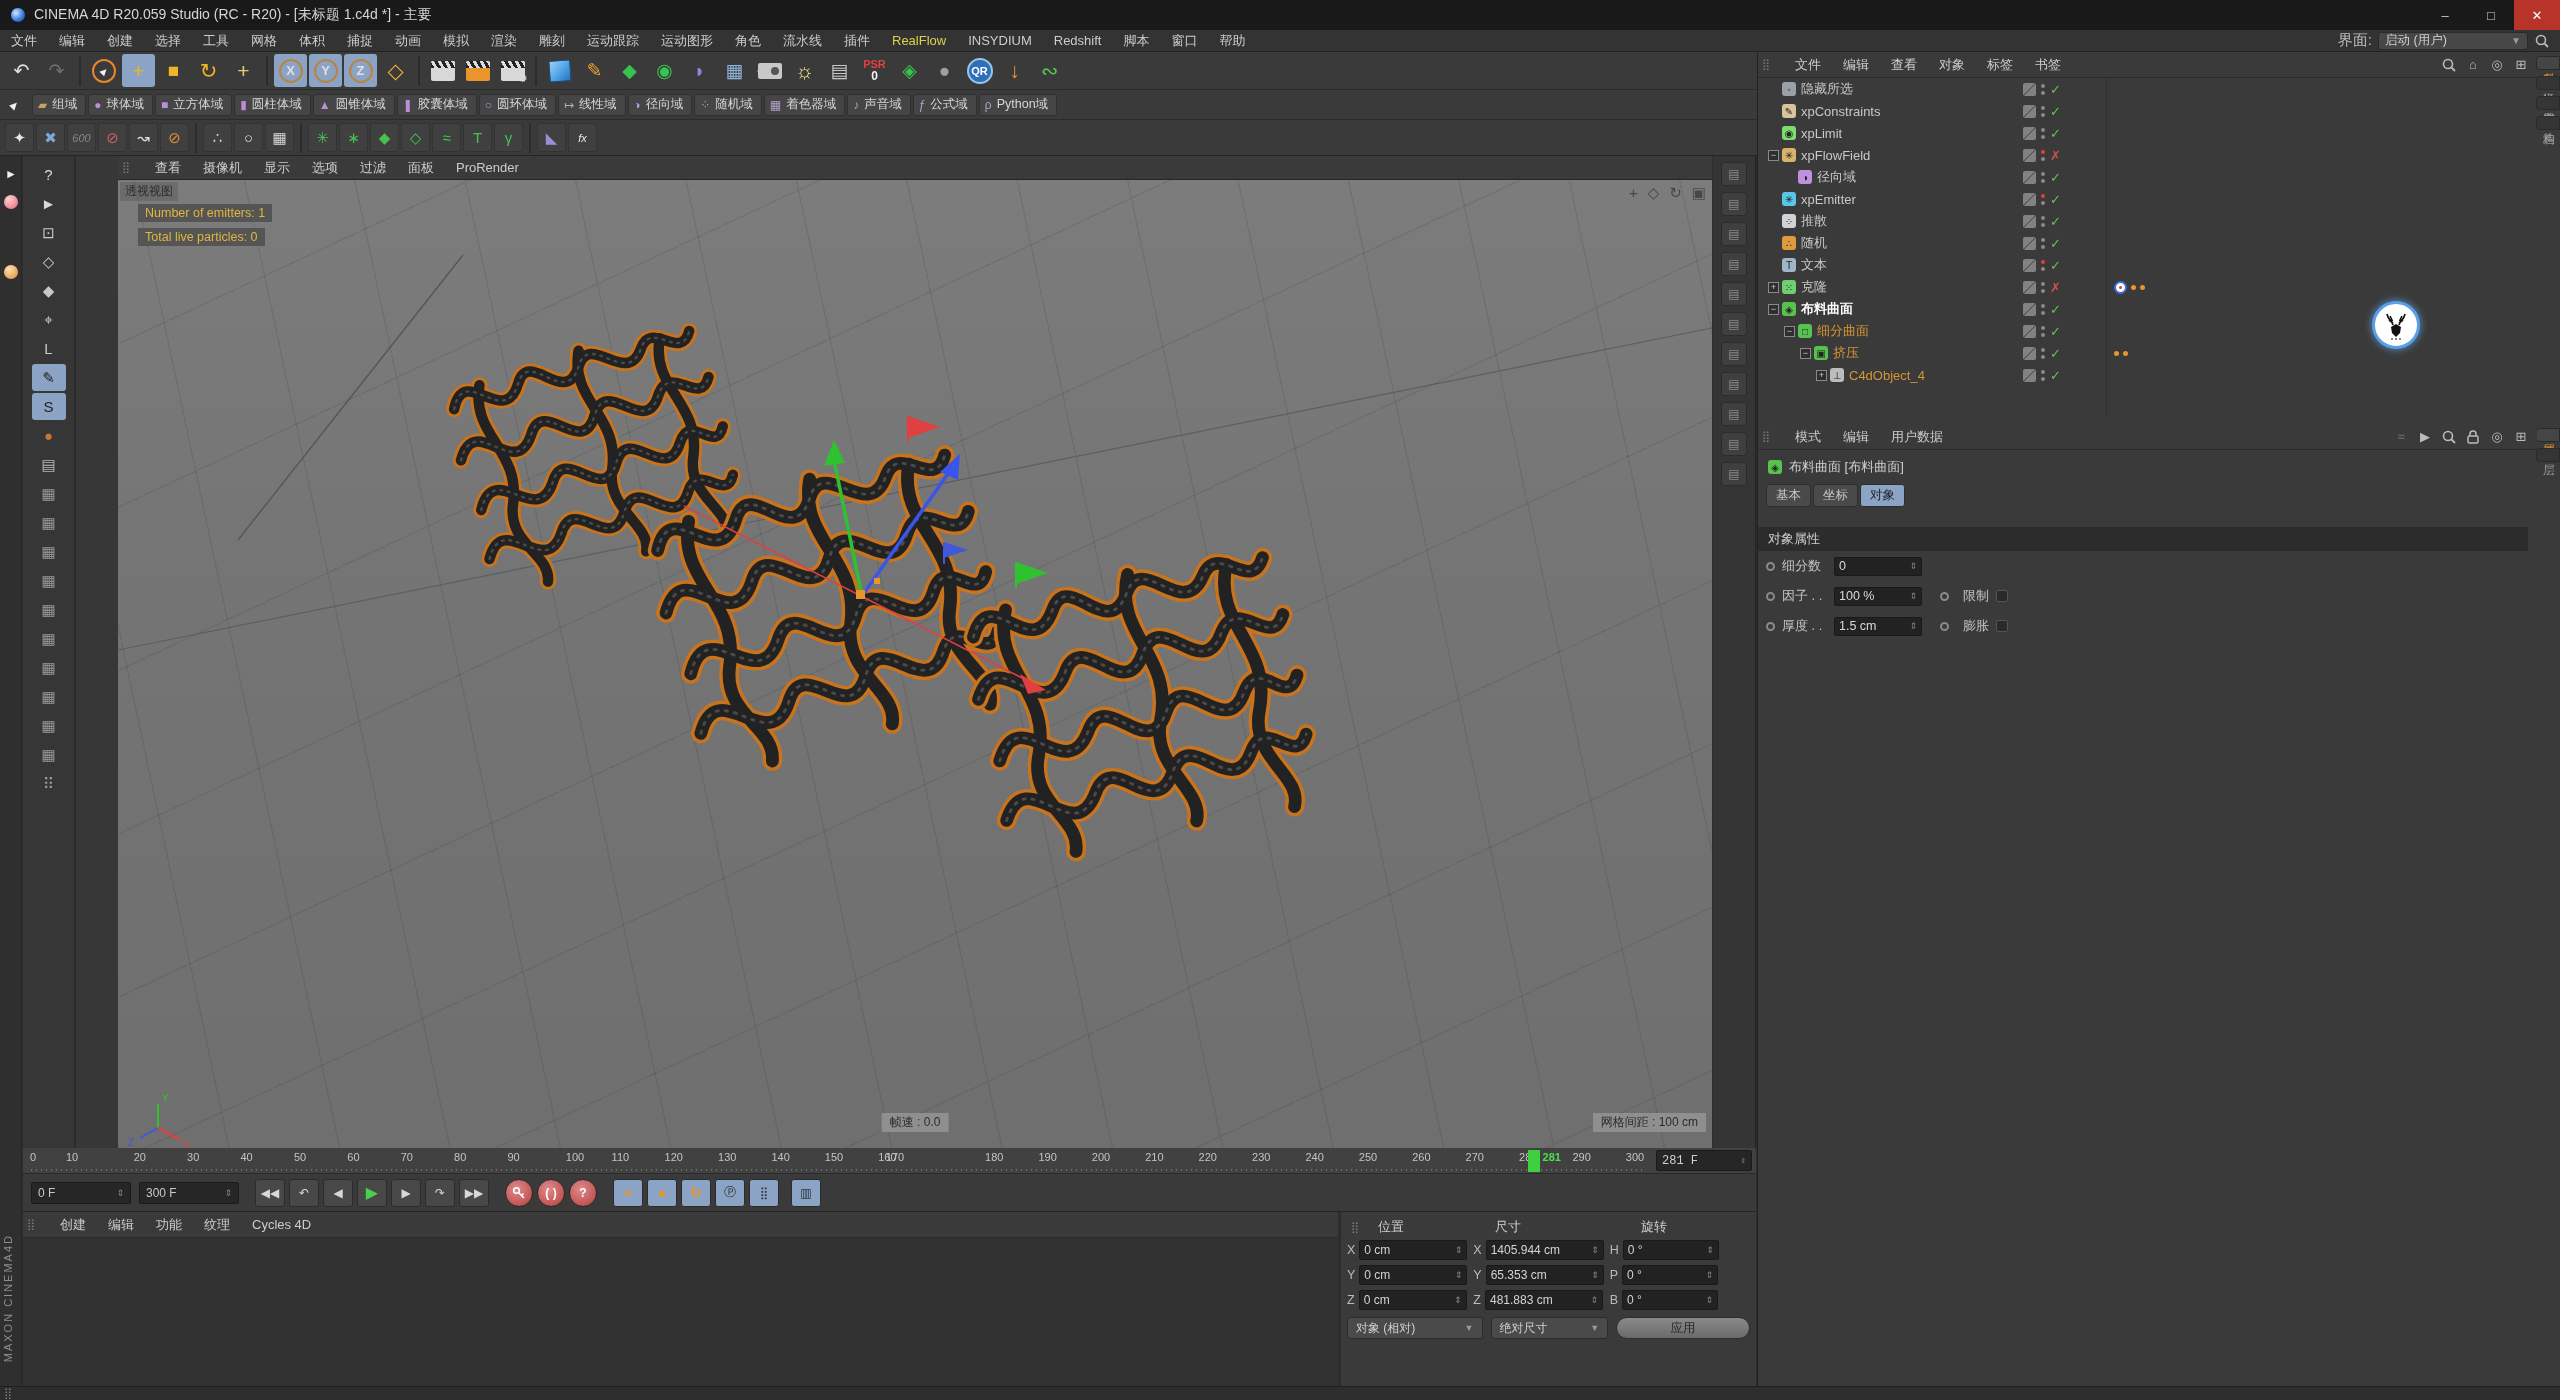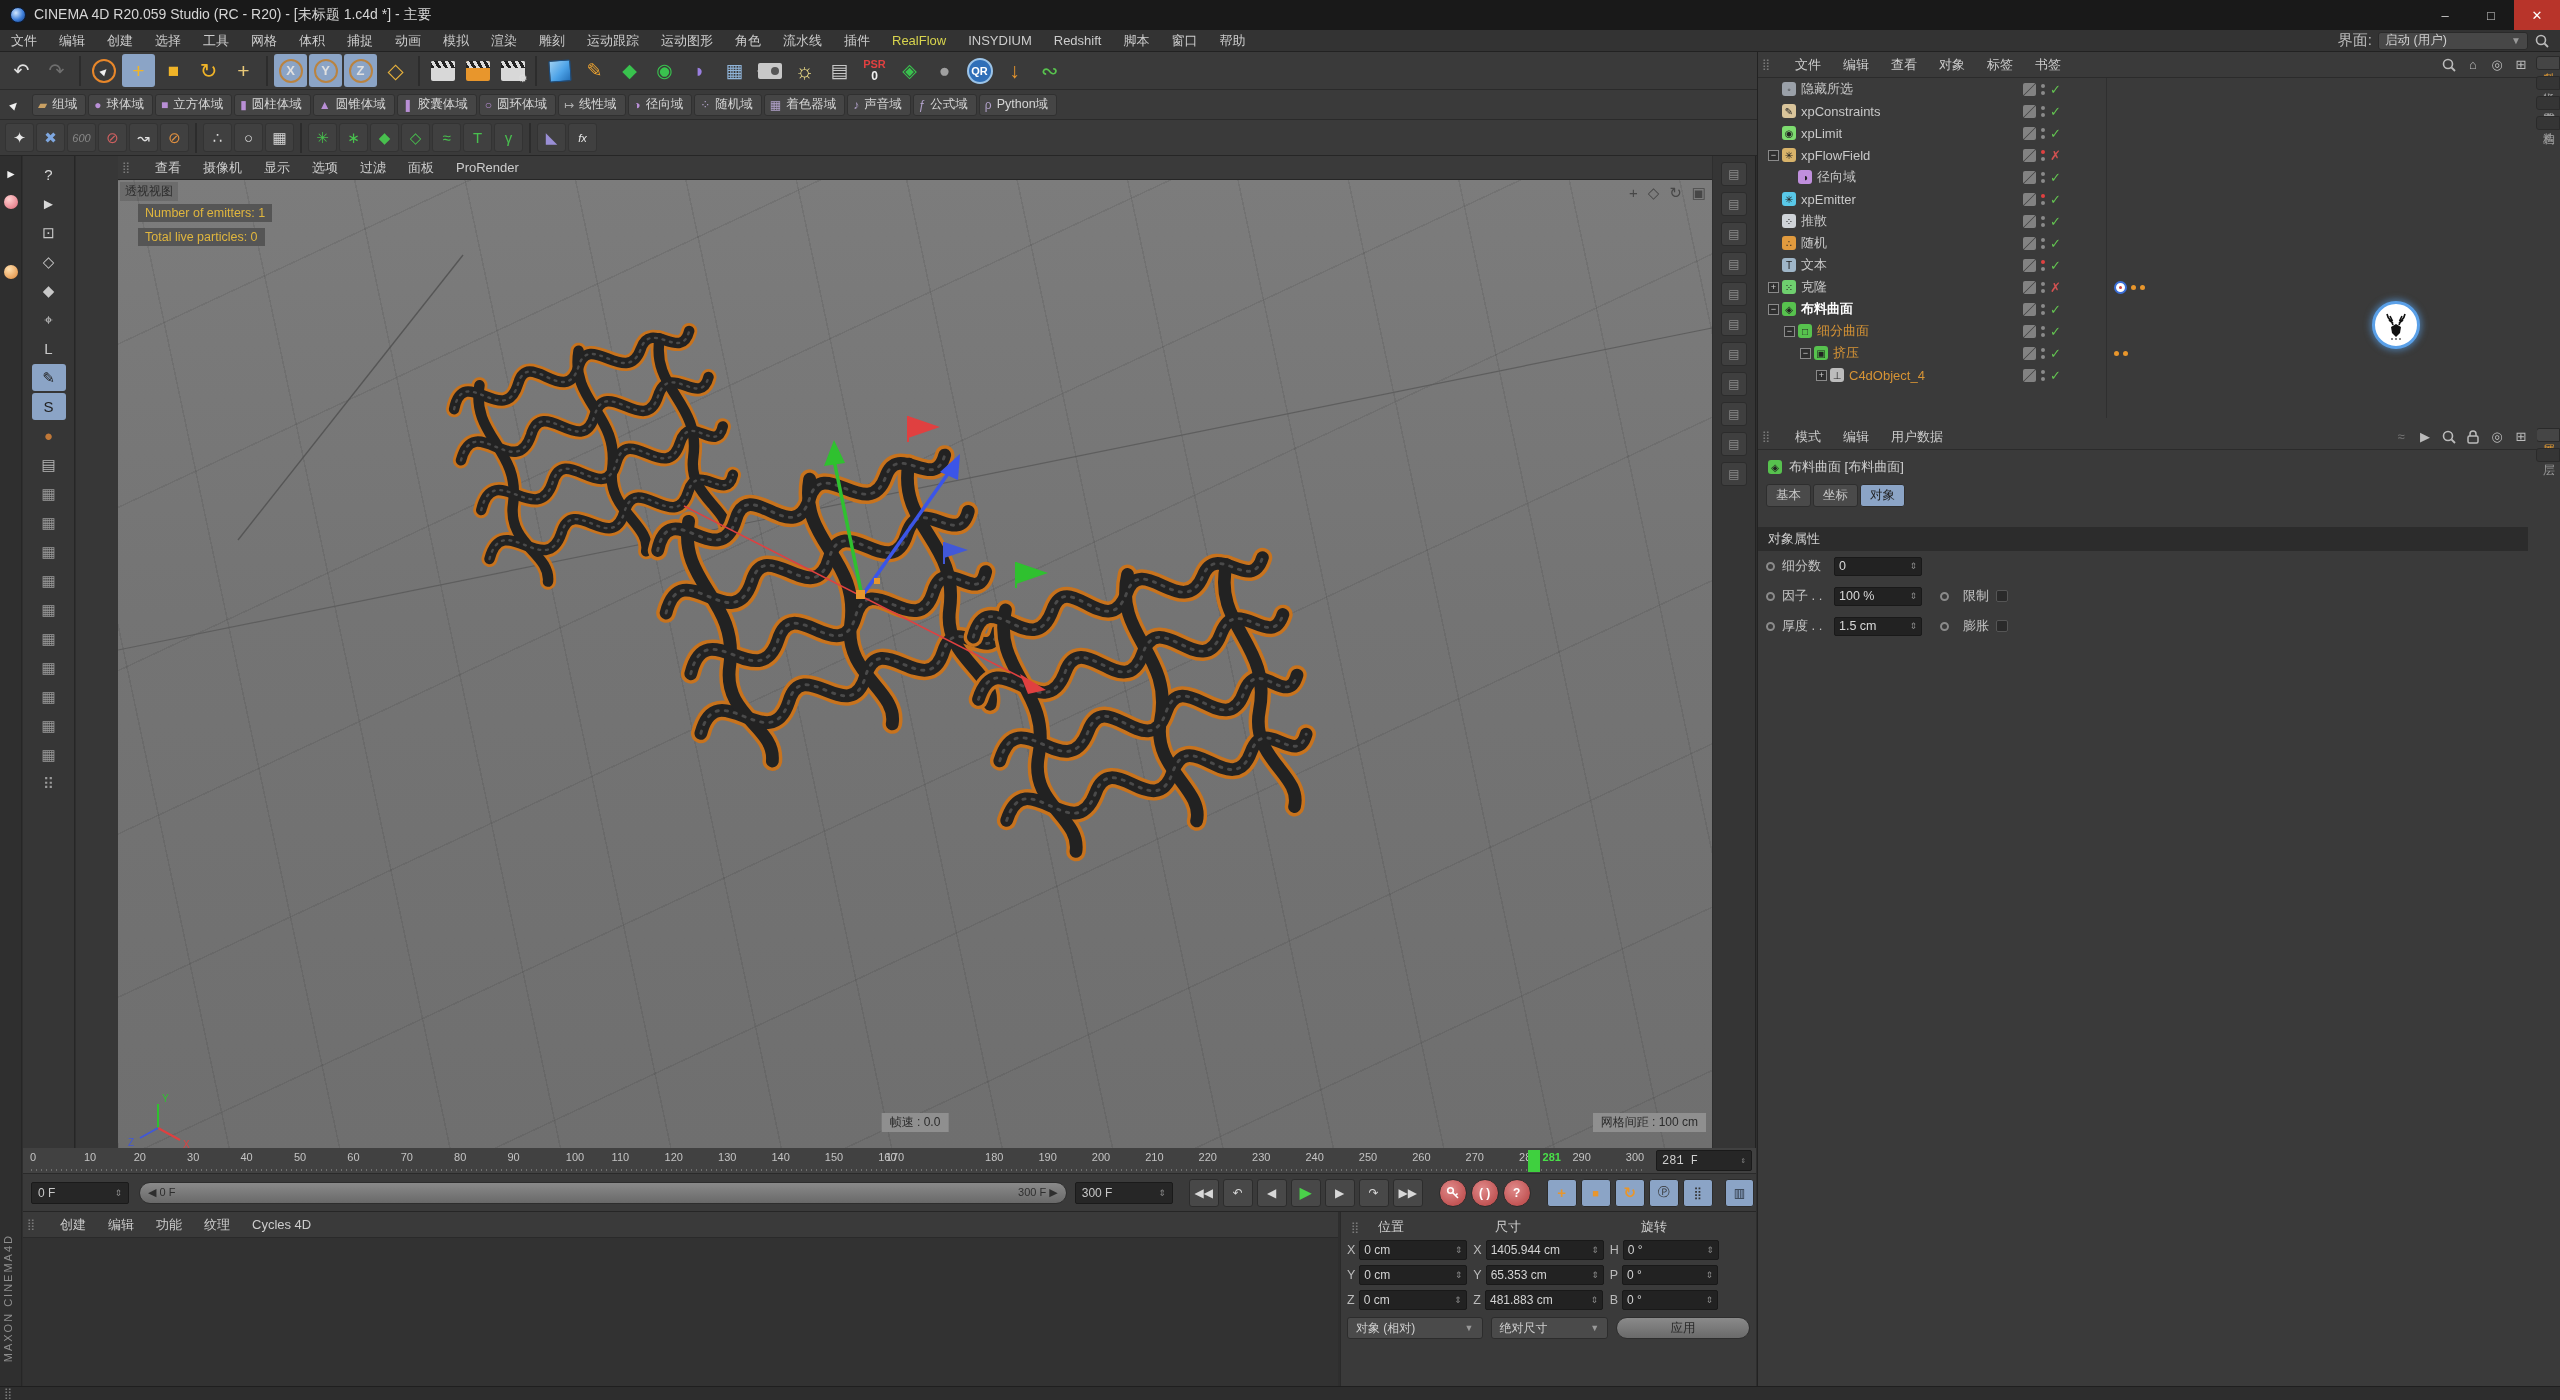--- a/index.html
+++ b/index.html
@@ -922,21 +922,21 @@
       <path d="M14,17 C13,12 9,12 8,6 M14,15 L10,12 M13.5,13 L11,8" stroke="#111" stroke-width="1.6" fill="none"></path>
       <path d="M20,17 C21,12 25,12 26,6 M20,15 L24,12 M20.5,13 L23,8" stroke="#111" stroke-width="1.6" fill="none"></path>
       <path d="M12,31 h10" stroke="#111" stroke-width="1.2" stroke-dasharray="2 2"></path>
     </svg>
   </div>
 </div>
 
 <div id="timeline">
   <div id="ticks">
       <span class="tick-label" style="left: 10px;">0</span>
-      <span class="tick-label" style="left: 67px;">10</span>
+      <span class="tick-label" style="left: 49px;">10</span>
       <span class="tick-label" style="left: 116.8px;">20</span>
       <span class="tick-label" style="left: 170.2px;">30</span>
       <span class="tick-label" style="left: 223.6px;">40</span>
       <span class="tick-label" style="left: 277px;">50</span>
       <span class="tick-label" style="left: 330.4px;">60</span>
       <span class="tick-label" style="left: 383.8px;">70</span>
       <span class="tick-label" style="left: 437.2px;">80</span>
       <span class="tick-label" style="left: 490.6px;">90</span>
       <span class="tick-label" style="left: 552px;">100</span>
       <span class="tick-label" style="left: 597.4px;">110</span>
@@ -966,24 +966,20 @@
   <div id="frame-field">
     <span>281 F</span>
       <span class="sp">⇕</span>
   </div>
 </div>
 <div id="transport">
   <div class="tfield">
     <span>0 F</span>
       <span class="sp">⇕</span>
   </div>
-  <div id="rangebar">
-    <span>◀ <span>0 F</span></span>
-    <span class="rend"><span>300 F</span> ▶</span>
-  </div>
   <div class="tfield">
     <span>300 F</span>
       <span class="sp">⇕</span>
   </div>
   <div style="display:flex;margin-left:14px;">
     <div class="tbtn">◀◀</div>
     <div class="tbtn">↶</div>
     <div class="tbtn">◀</div>
     <div class="tbtn play">▶</div>
     <div class="tbtn">▶</div>

